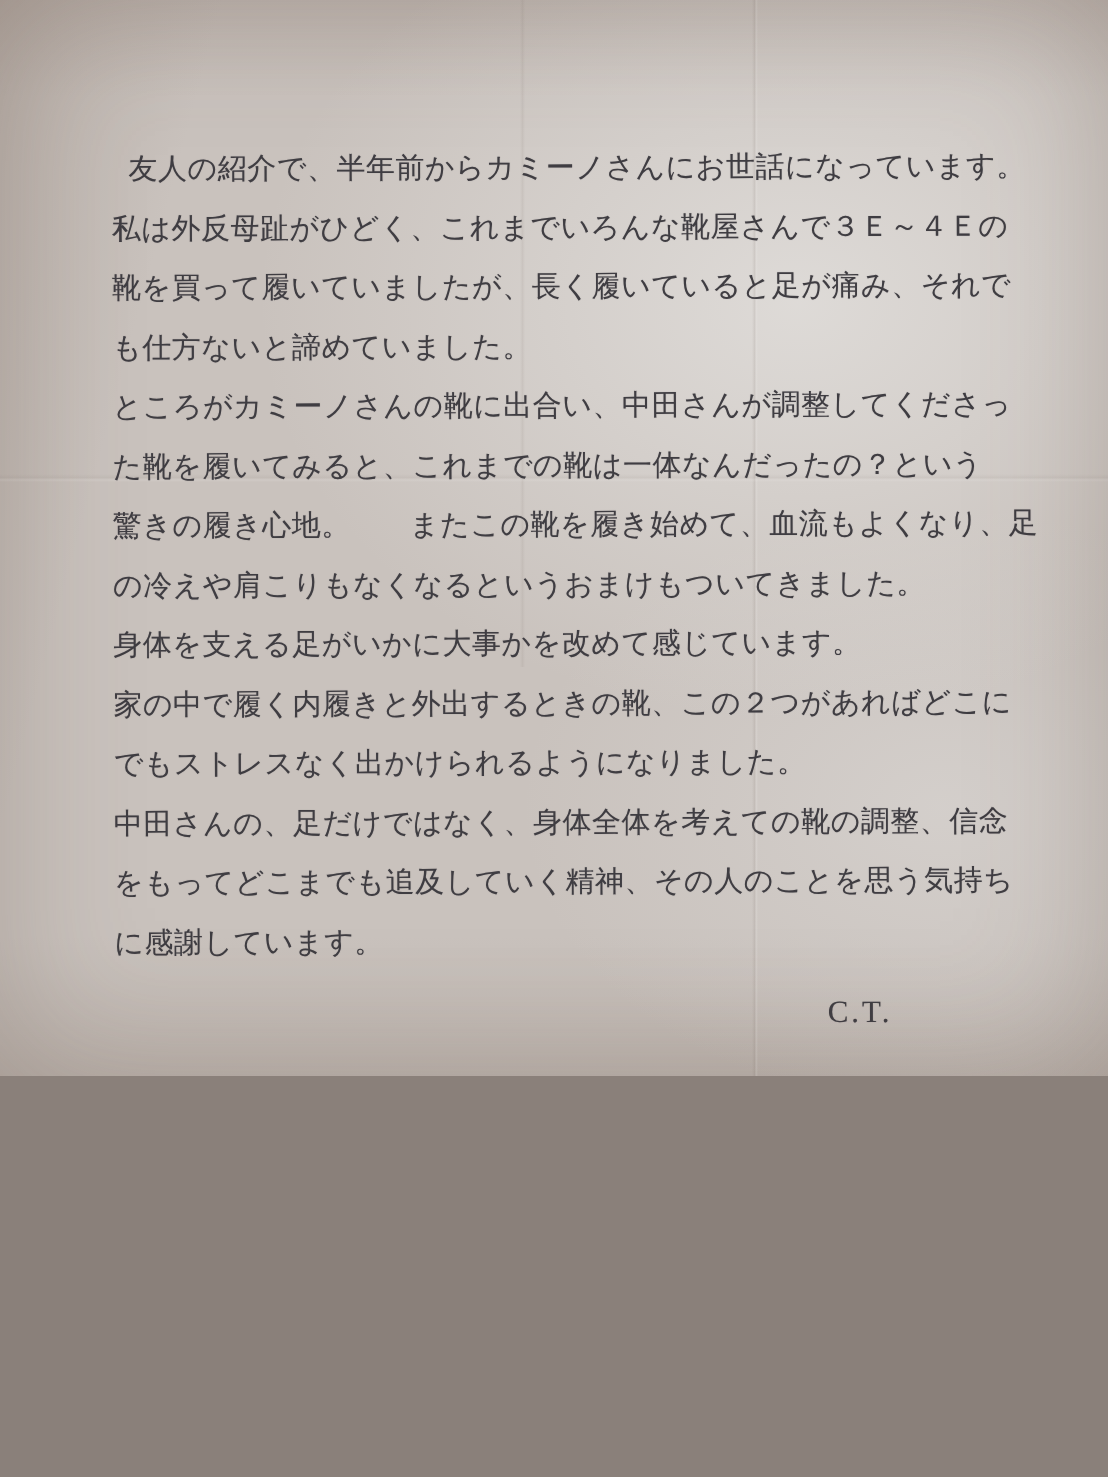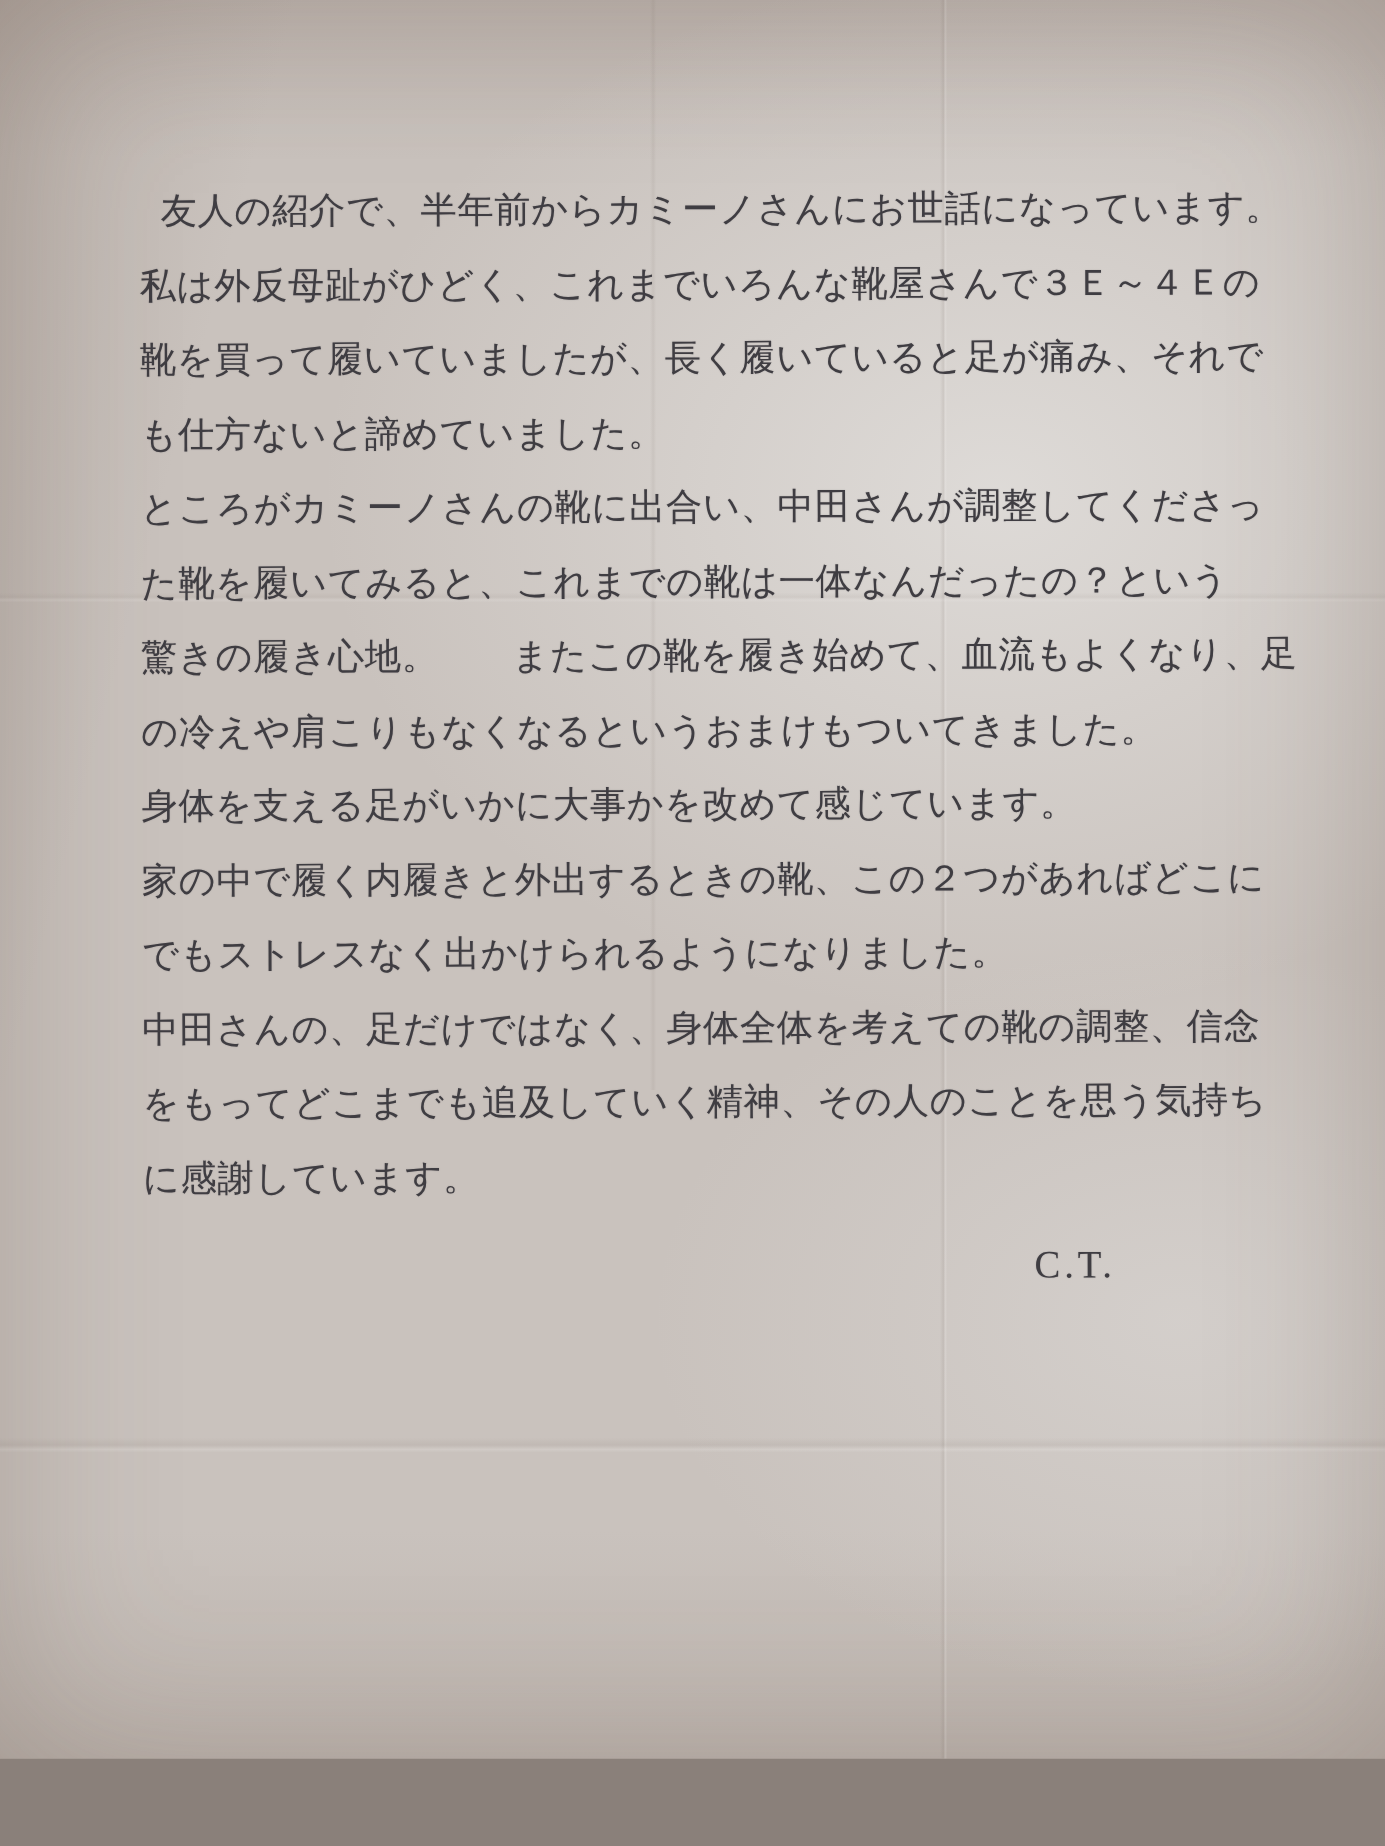--- a/index.html
+++ b/index.html
@@ -3,21 +3,21 @@
 <meta charset="utf-8">
 <style>
   html, body {
     margin: 0;
     padding: 0;
     background: #8a807a;
   }
   .photo {
     position: relative;
     width: 1108px;
-    height: 1407px;
+    height: 1076px;
     overflow: hidden;
     
     background:
       radial-gradient(ellipse 900px 700px at 72% 28%, rgba(224,221,218,0.9) 0%, rgba(224,221,218,0) 60%),
       radial-gradient(ellipse 700px 500px at 85% 75%, rgba(216,212,209,0.7) 0%, rgba(216,212,209,0) 60%),
       linear-gradient(105deg, rgba(168,156,148,0.45) 0%, rgba(168,156,148,0) 16%),
       linear-gradient(180deg, rgba(176,164,157,0.40) 0%, rgba(176,164,157,0) 9%),
       linear-gradient(0deg, rgba(173,162,154,0.38) 0%, rgba(173,162,154,0) 13%),
       var(--paper, #c9c2bd);
     font-family: "DejaVu Serif", "Liberation Serif", serif;

